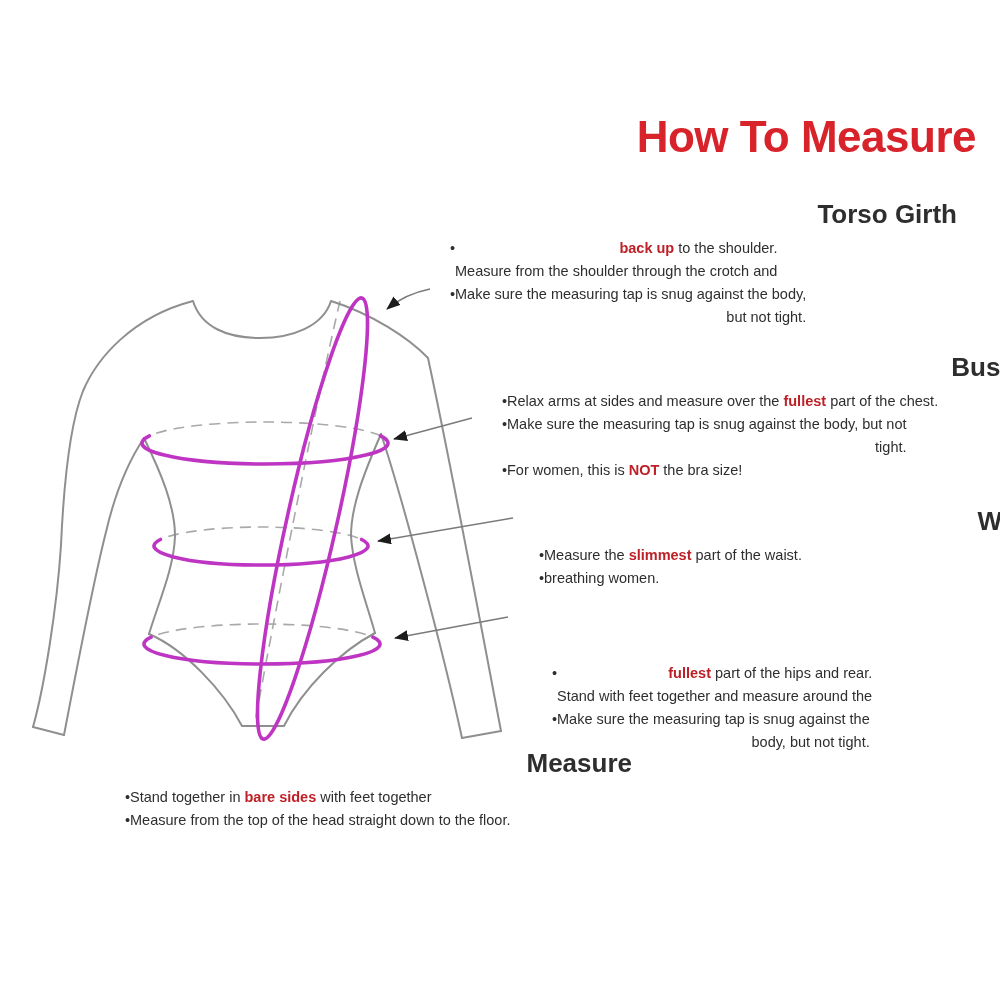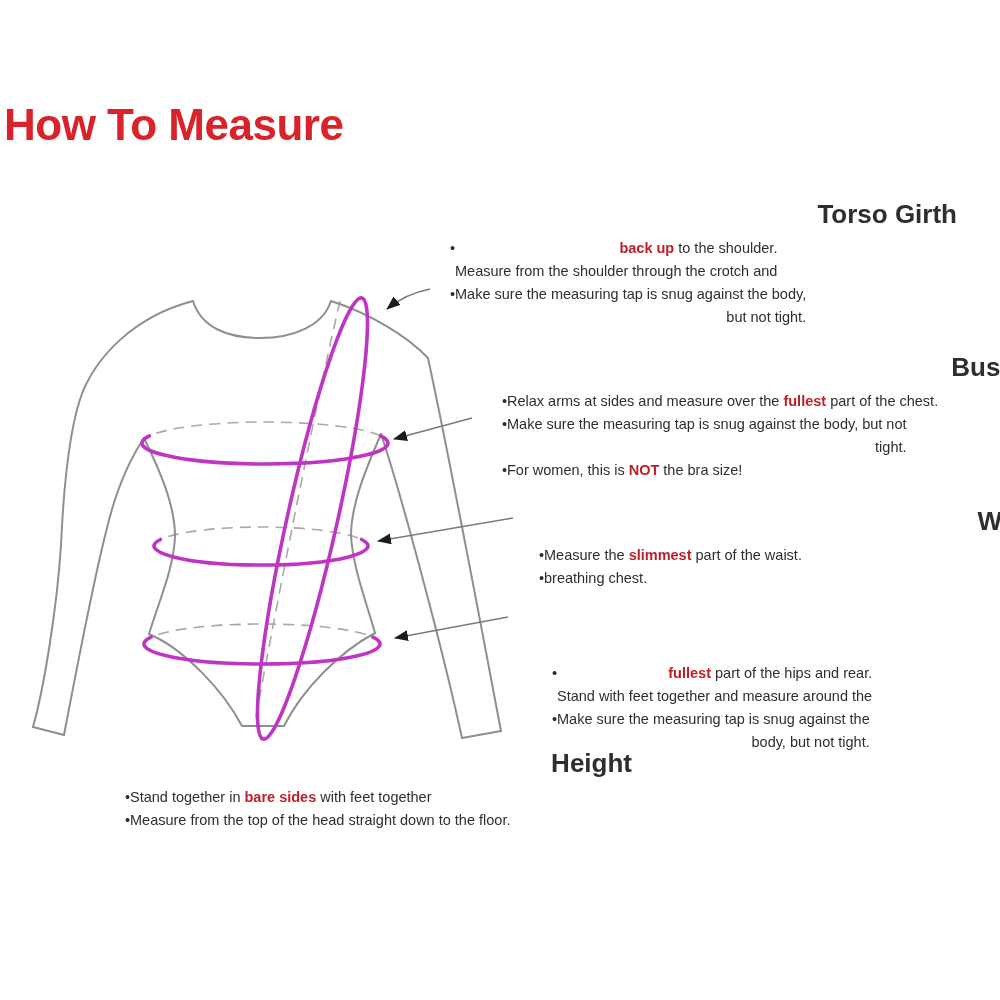--- a/index.html
+++ b/index.html
@@ -3,22 +3,22 @@
 <meta charset="utf-8">
 <style>
   html,body{margin:0;padding:0;}
   body{
     width:1000px;height:1000px;position:relative;overflow:hidden;
     background:var(--background,#fff);
     font-family:"Liberation Sans","DejaVu Sans",sans-serif;
     color:var(--text-dark,#2e2e2e);
   }
   .title{
-    position:absolute;top:97px;left:0;width:960px;margin:4px;
-    text-align:left;font-size:44px;line-height:48px;font-weight:bold;
+    position:absolute;top:97px;left:0;width:960px;margin:16px;
+    text-align:right;font-size:44px;line-height:48px;font-weight:bold;
     color:var(--title-red,#d8232a);letter-spacing:-0.5px;
   }
   .figure-layer{position:absolute;top:0;left:0;width:1000px;height:1000px;}
   .outline{stroke:var(--outline-gray,#8f8f8f);stroke-width:2;fill:none;
            stroke-linecap:round;stroke-linejoin:round;}
   .dashed{stroke:var(--dash-gray,#a9a9a9);stroke-width:1.6;fill:none;
           stroke-dasharray:11 7;stroke-linecap:butt;}
   .tape{stroke:var(--tape-magenta,#bf35c3);stroke-width:3.6;fill:none;stroke-linecap:round;}
   .arrow{stroke:var(--arrow-gray,#7a7a7a);stroke-width:1.5;fill:none;}
   .ah{fill:var(--arrowhead-black,#1c1c1c);}
@@ -126,21 +126,21 @@
   <ul class="mb-list">
       <li>
         <span class="dot">•</span>
         <div class="lines">
           <div class="line"><span>Measure the </span><span class="red">slimmest</span><span> part of the waist.</span></div>
         </div>
       </li>
       <li>
         <span class="dot">•</span>
         <div class="lines">
-          <div class="line"><span>breathing chest.</span></div>
+          <div class="line"><span>breathing women.</span></div>
         </div>
       </li>
     </ul>
 </section>
 
 <section class="measure-block" id="sec-hips">
   <h2 class="mb-heading">Hips</h2>
   <ul class="mb-list">
       <li>
         <span class="dot">•</span>
@@ -153,21 +153,21 @@
         <span class="dot">•</span>
         <div class="lines">
           <div class="line"><span>Make sure the measuring tap is snug against the</span></div>
           <div class="line"><span>body, but not tight.</span></div>
         </div>
       </li>
     </ul>
 </section>
 
 <section class="measure-block" id="sec-height">
-  <h2 class="mb-heading">Height</h2>
+  <h2 class="mb-heading">Measure</h2>
   <ul class="mb-list">
       <li>
         <span class="dot">•</span>
         <div class="lines">
           <div class="line"><span>Stand together in </span><span class="red">bare sides</span><span> with feet together</span></div>
         </div>
       </li>
       <li>
         <span class="dot">•</span>
         <div class="lines">

